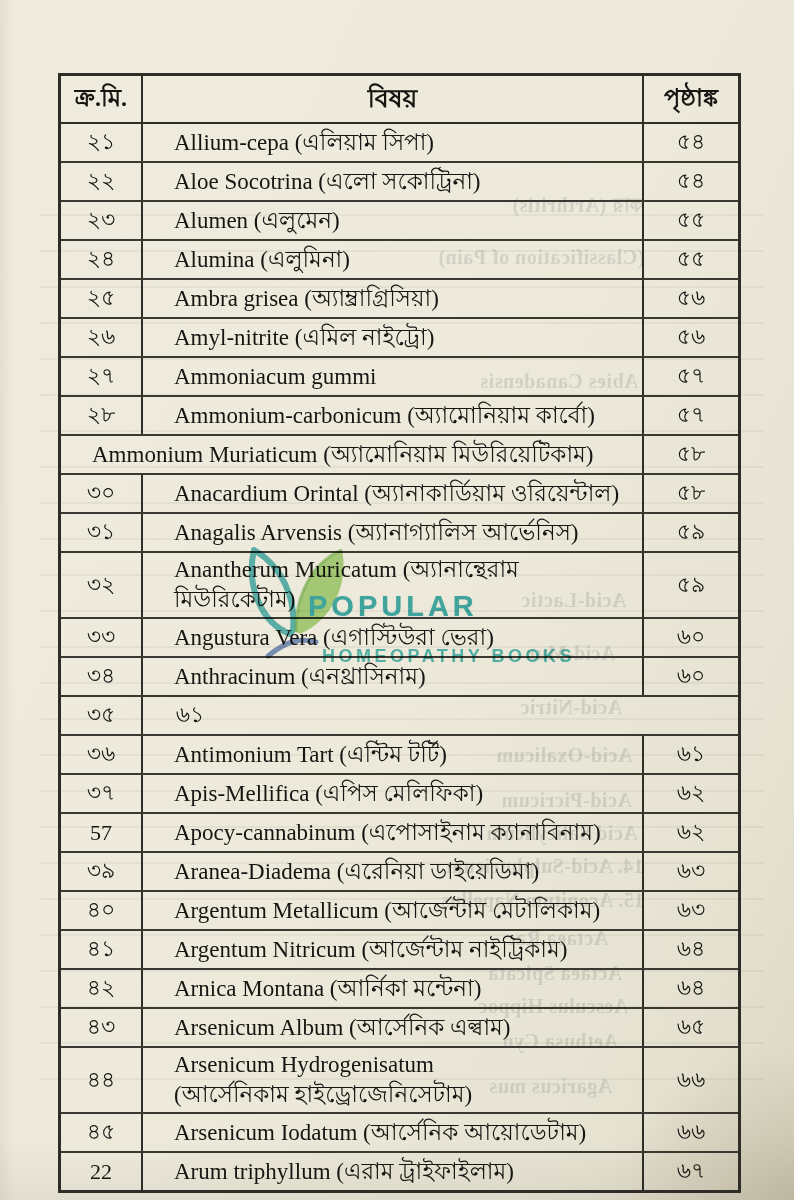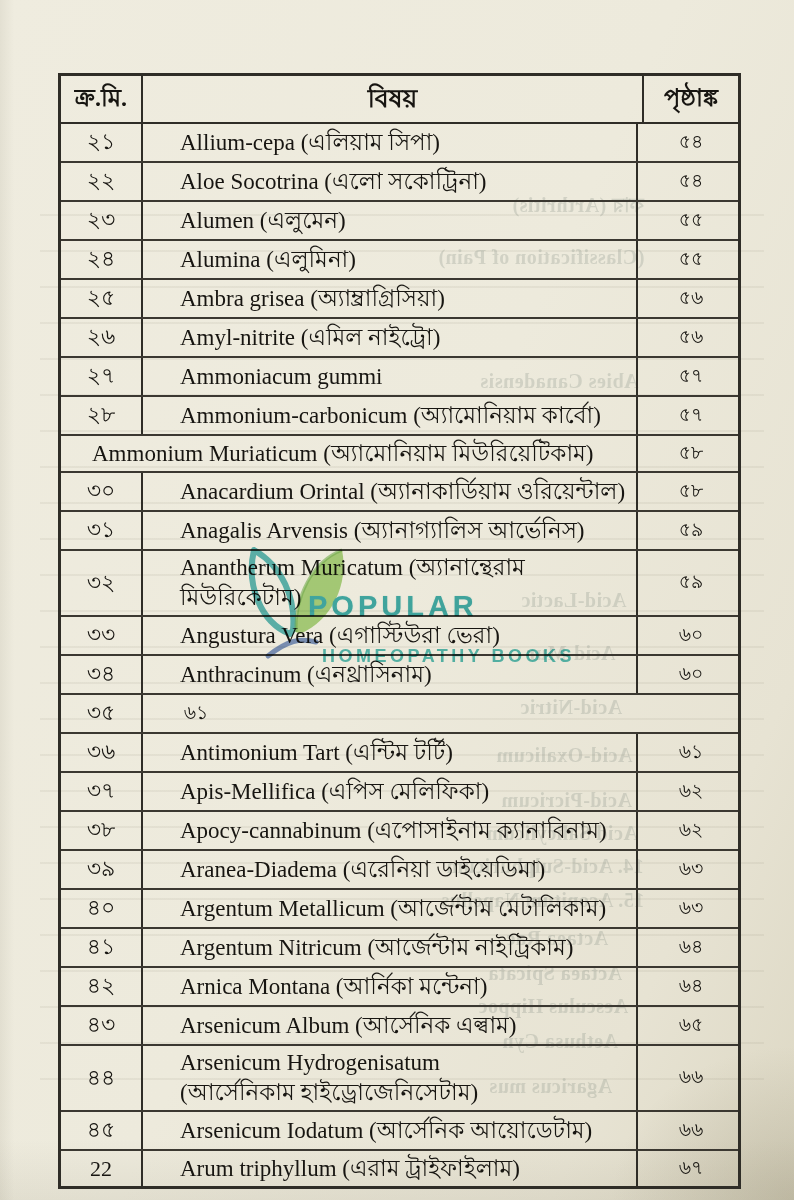--- a/index.html
+++ b/index.html
@@ -40,38 +40,38 @@
     position:absolute;left:58px;top:73px;width:683px;z-index:2;
     border:3px solid #2f2d27;box-sizing:border-box;
     color:#171511;
   }
   .thead{
     display:flex;align-items:stretch;border-bottom:2px solid #2f2d27;
     font-weight:bold;font-size:25px;min-height:46px;text-align:right;
   }
   .trow{
     display:flex;align-items:stretch;border-bottom:2px solid #3b3831;
-    font-size:23px;min-height:35px;gap:6px;
+    font-size:23px;min-height:35px;
   }
   .trow:last-child{border-bottom:none;}
   .c1{
     width:82px;flex:0 0 82px;border-right:2px solid #2f2d27;
     display:flex;align-items:center;justify-content:center;
     font-size:22px;box-sizing:border-box;
   }
   .c2{
     flex:1;border-right:2px solid #2f2d27;
     display:flex;align-items:center;padding:2px 6px 2px 31px;
     line-height:30px;white-space:pre-line;box-sizing:border-box;
   }
   .thead .c2{justify-content:center;padding-left:6px;}
   .c3{
     width:94px;flex:0 0 94px;
     display:flex;align-items:center;justify-content:center;
-    font-size:19px;box-sizing:border-box;
+    font-size:22px;box-sizing:border-box;
   }
   .thead .c1,.thead .c3{font-size:24px;}
 
   .watermark{
     position:absolute;left:238px;top:538px;width:380px;height:150px;z-index:3;
     mix-blend-mode:multiply;opacity:0.8;pointer-events:none;
     font-family:"Liberation Sans", sans-serif;
   }
   .wm-leaf{position:absolute;left:0;top:0;width:120px;height:122px;}
   .wm-title{
@@ -192,21 +192,21 @@
           <div class="c1">৩৬</div>
           <div class="c2">Antimonium Tart (এন্টিম টর্টি)</div>
           <div class="c3">৬১</div>
         </div>
         <div class="trow">
           <div class="c1">৩৭</div>
           <div class="c2">Apis-Mellifica (এপিস মেলিফিকা)</div>
           <div class="c3">৬২</div>
         </div>
         <div class="trow">
-          <div class="c1">৩৮</div>
+          <div class="c1">57</div>
           <div class="c2">Apocy-cannabinum (এপোসাইনাম ক্যানাবিনাম)</div>
           <div class="c3">৬২</div>
         </div>
         <div class="trow">
           <div class="c1">৩৯</div>
           <div class="c2">Aranea-Diadema (এরেনিয়া ডাইয়েডিমা)</div>
           <div class="c3">৬৩</div>
         </div>
         <div class="trow">
           <div class="c1">৪০</div>

